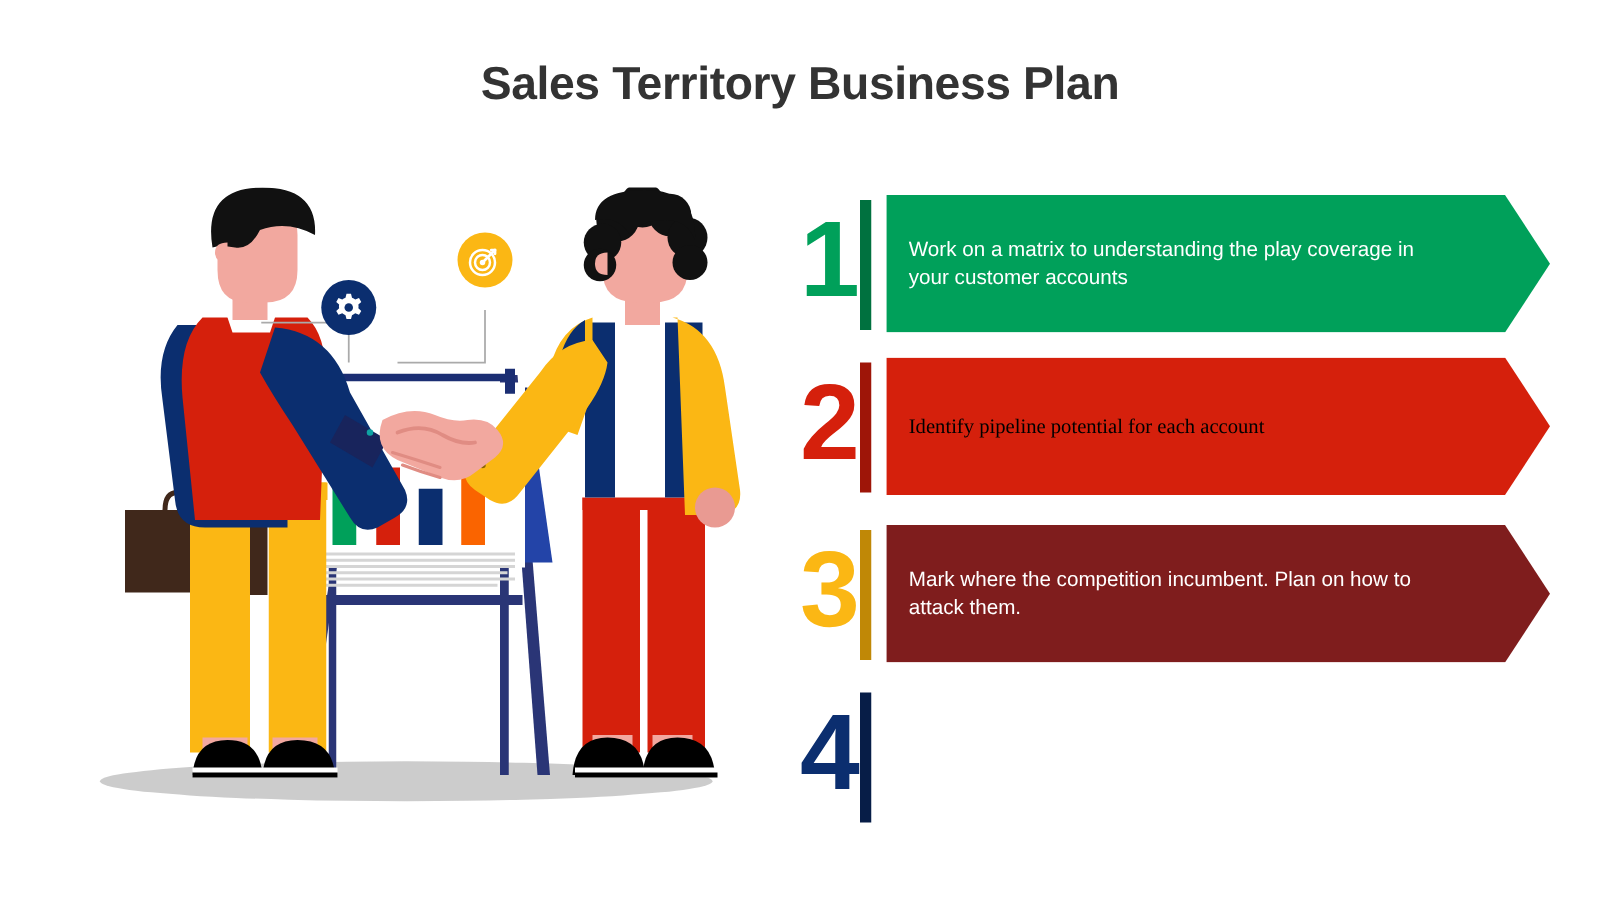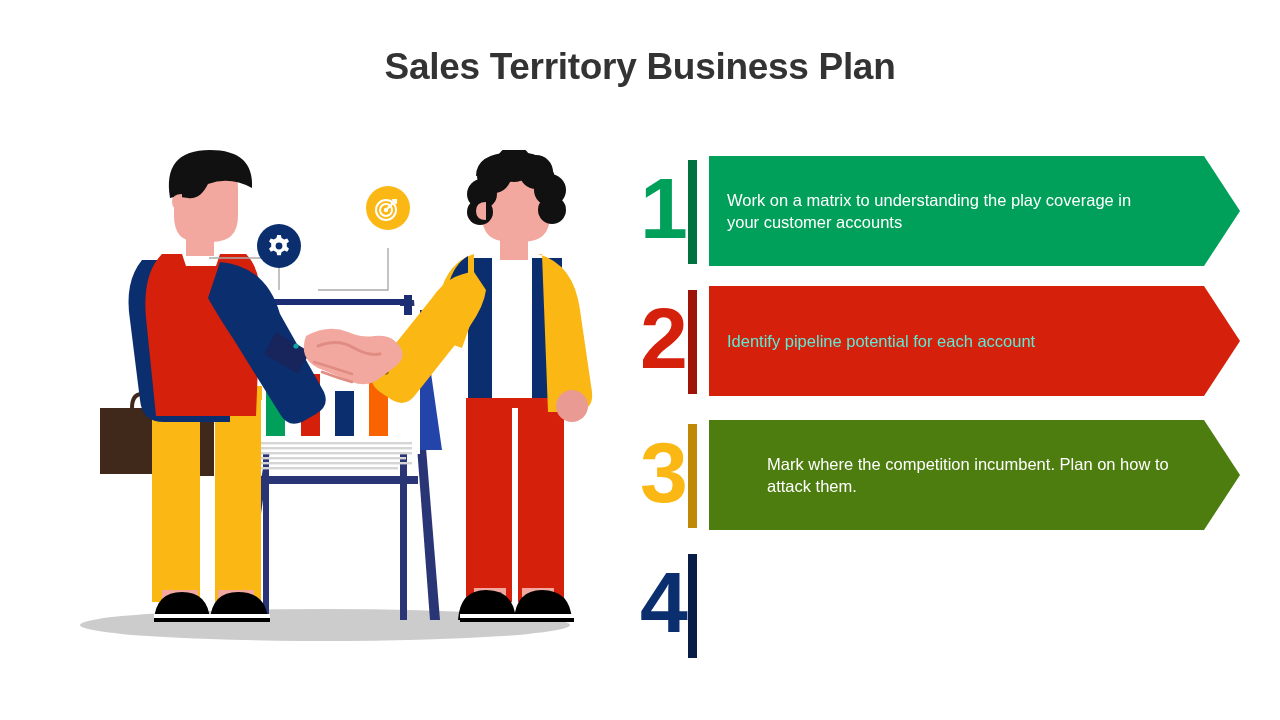--- a/index.html
+++ b/index.html
@@ -264,28 +264,28 @@
     <div class="step-divider" style="background: rgb(0, 113, 63);"></div>
     <div class="step-banner" style="background: rgb(0, 160, 90);">
       <div class="step-text" style="color: rgb(255, 255, 255);">Work on a matrix to understanding the play coverage in your customer accounts</div>
     </div>
   </div>
 
   <div class="step-row r2">
     <div class="step-number" style="color: rgb(213, 32, 12);">2</div>
     <div class="step-divider" style="background: rgb(158, 21, 8);"></div>
     <div class="step-banner" style="background: rgb(213, 32, 12);">
-      <div class="step-text" style="color: #5eead4;">Identify pipeline potential for each account</div>
+      <div class="step-text" style="color: #000000; font-family: Liberation Serif, serif;">Identify pipeline potential for each account</div>
     </div>
   </div>
 
   <div class="step-row r3">
     <div class="step-number" style="color: rgb(251, 183, 20);">3</div>
     <div class="step-divider" style="background: rgb(192, 136, 6);"></div>
-    <div class="step-banner" style="background: #4d7c0f; padding-left: 40px;">
+    <div class="step-banner" style="background: #7f1d1d;">
       <div class="step-text" style="color: rgb(255, 255, 255);">Mark where the competition incumbent. Plan on how to attack them.</div>
     </div>
   </div>
 
   <div class="step-row r4">
     <div class="step-number" style="color: rgb(11, 46, 111);">4</div>
     <div class="step-divider" style="background: rgb(7, 29, 71);"></div>
   </div>
 
 </div>

